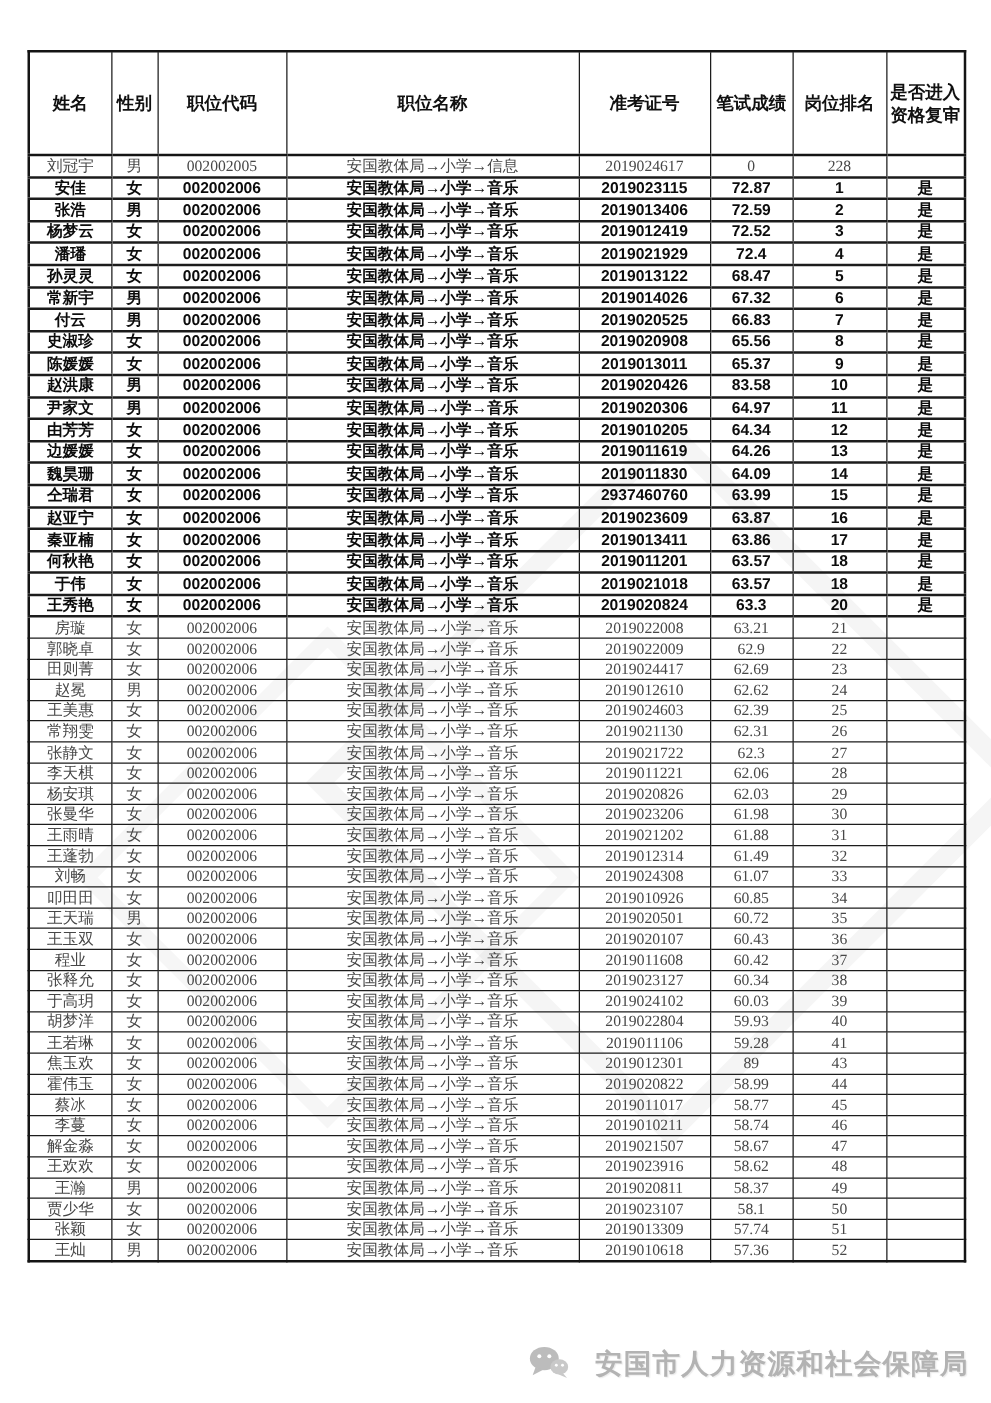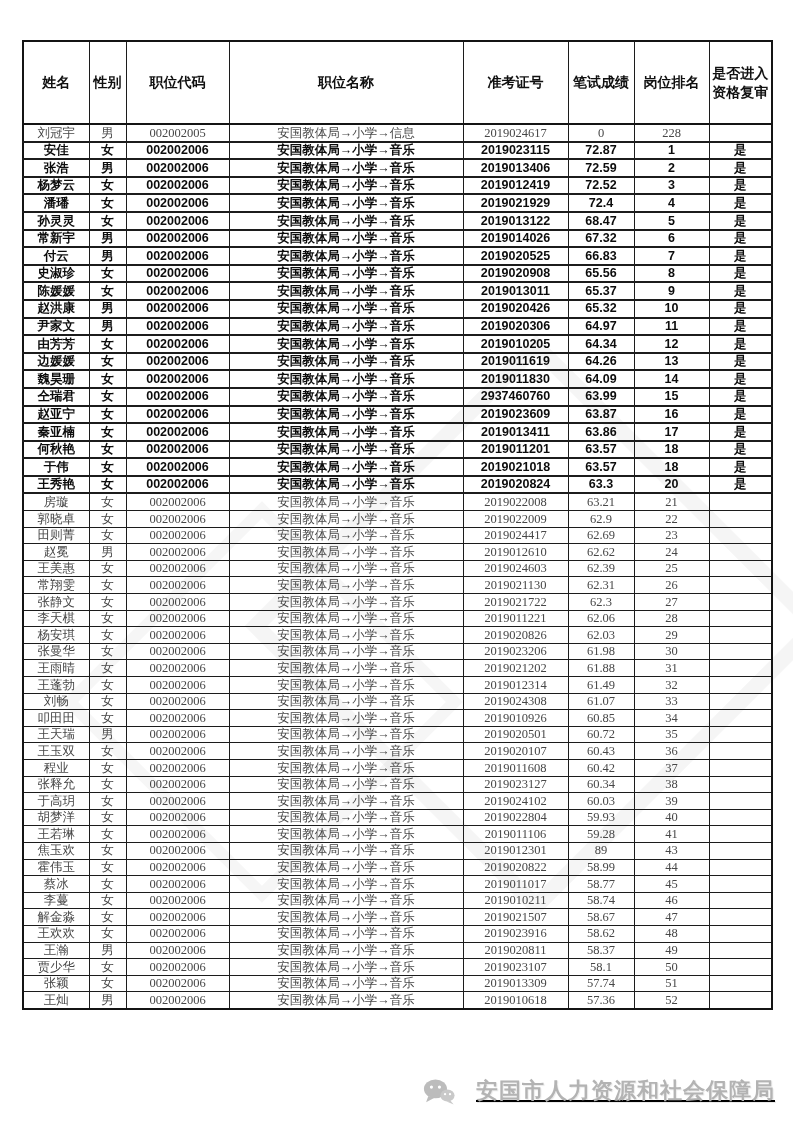--- a/index.html
+++ b/index.html
@@ -77,23 +77,22 @@
   col.c-post   { width: 234px; }
   col.c-ticket { width: 105px; }
   col.c-score  { width: 66px; }
   col.c-rank   { width: 75px; }
   col.c-review { width: 63px; }
 
   .footer {
     position: absolute;
     right: 18px; top: 1076px;
     display: flex;
-    align-items: center;
+    align-items: flex-start;
     gap: 21px;
-    text-decoration: underline;
   }
   .footer .label {
     font-size: 22px;
     font-weight: bold;
     color: #b3b3b3;
     letter-spacing: 1px;
     text-shadow: 1px 1px 1px #eaeaea;
     font-family: "Liberation Sans", sans-serif;
   }
 </style>
@@ -228,21 +227,21 @@
           <td>65.37</td>
           <td>9</td>
           <td>是</td>
         </tr>
         <tr class="bold">
           <td>赵洪康</td>
           <td>男</td>
           <td>002002006</td>
           <td>安国教体局→小学→音乐</td>
           <td>2019020426</td>
-          <td>65.32</td>
+          <td>83.58</td>
           <td>10</td>
           <td>是</td>
         </tr>
         <tr class="bold">
           <td>尹家文</td>
           <td>男</td>
           <td>002002006</td>
           <td>安国教体局→小学→音乐</td>
           <td>2019020306</td>
           <td>64.97</td>

